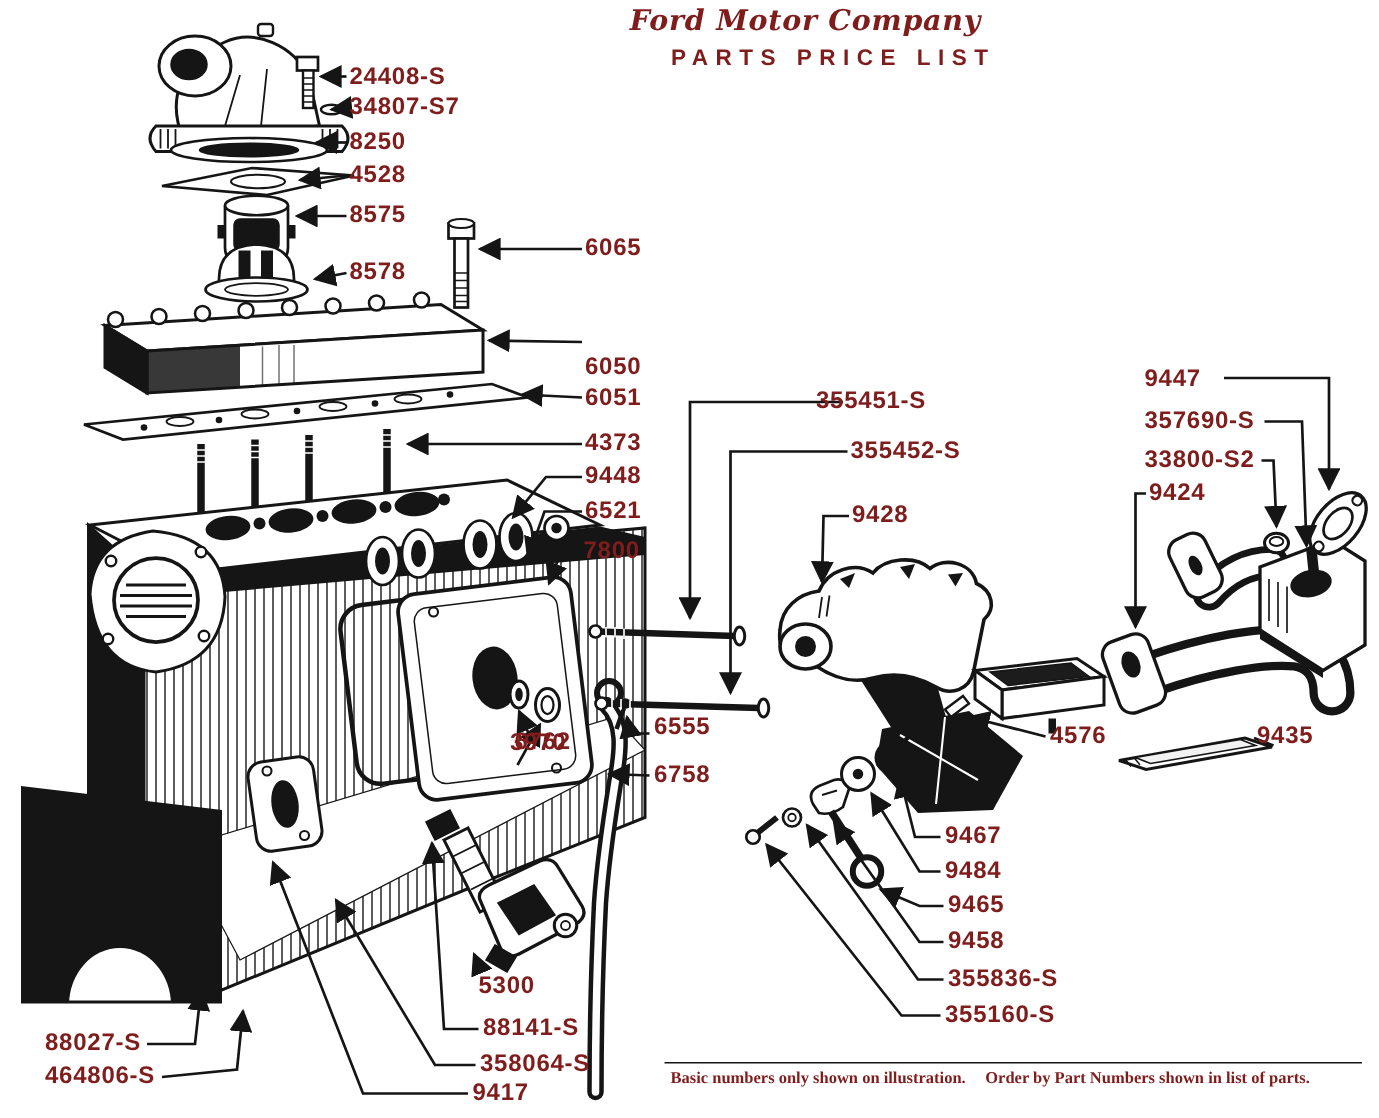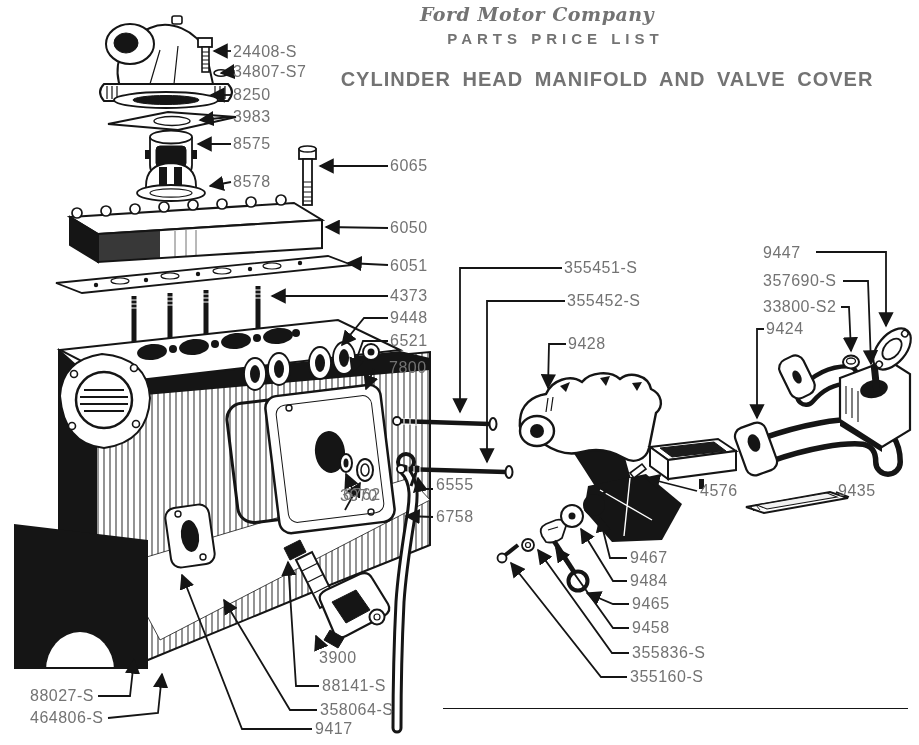--- a/index.html
+++ b/index.html
@@ -1,24 +1,24 @@
 <!DOCTYPE html>
 <html><head>
 <meta charset="utf-8">
 <style>
   html,body{margin:0;padding:0;background:#ffffff;}
   .page{position:relative;width:919px;height:745px;background:#ffffff;overflow:hidden;
-        font-family:"Liberation Sans",sans-serif;color:#737373;}
+        font-family:"Liberation Sans",sans-serif;color:#7f1d1d;}
   .page svg{position:absolute;left:0;top:0;}
   .hdr{position:absolute;transform:translateX(-50%);white-space:nowrap;}
   .script{left:537px;top:3px;font-family:"DejaVu Serif",serif;font-style:italic;font-weight:700;
           font-size:19px;letter-spacing:0.5px;}
   .subtitle{left:536px;top:30px;font-weight:700;font-size:15px;letter-spacing:5px;padding-left:39px;}
   .title{left:607px;top:68px;font-weight:700;font-size:20px;letter-spacing:1px;word-spacing:5px;}
-  .plabel{position:absolute;font-weight:400;font-size:16px;letter-spacing:0.5px;line-height:1;
+  .plabel{position:absolute;font-weight:700;font-size:16px;letter-spacing:0.5px;line-height:1;
           white-space:nowrap;}
   .footnote-rule{position:absolute;left:443px;top:708px;width:465px;border-top:1.5px solid #151515;}
   .footnote{position:absolute;left:447px;top:713px;width:462px;font-family:"Liberation Serif",serif;
             font-weight:700;font-size:11px;display:flex;gap:13px;white-space:nowrap;}
 </style>
 </head>
 <body>
 
 <div class="page">
 
@@ -347,56 +347,59 @@
     <polyline points="319,686 296,686 288,562" marker-end="url(#arr)"></polyline>
     <polyline points="98,696 130,696 134,660" marker-end="url(#arr)"></polyline>
     <polyline points="108,718 158,713 162,674" marker-end="url(#arr)"></polyline>
     <polyline points="317,710 290,710 224,600" marker-end="url(#arr)"></polyline>
     <polyline points="312,729 242,729 182,575" marker-end="url(#arr)"></polyline>
   </g>
 </svg>
 
 <div class="hdr script">Ford Motor Company</div>
 <div class="hdr subtitle">PARTS PRICE LIST</div>
-<div class="hdr title">CYLINDER HEAD MANIFOLD AND VALVE COVER</div>
 
 <span class="plabel" style="left:233px;top:44px">24408-S</span>
 <span class="plabel" style="left:233px;top:64px">34807-S7</span>
 <span class="plabel" style="left:233px;top:87px">8250</span>
-<span class="plabel" style="left:233px;top:109px">3983</span>
+<span class="plabel" style="left:233px;top:109px">4528</span>
 <span class="plabel" style="left:233px;top:136px">8575</span>
 <span class="plabel" style="left:233px;top:174px">8578</span>
 <span class="plabel" style="left:390px;top:158px">6065</span>
-<span class="plabel" style="left:390px;top:220px">6050</span>
+<span class="plabel" style="left:390px;top:237px">6050</span>
 <span class="plabel" style="left:390px;top:258px">6051</span>
 <span class="plabel" style="left:390px;top:288px">4373</span>
 <span class="plabel" style="left:390px;top:310px">9448</span>
 <span class="plabel" style="left:390px;top:333px">6521</span>
 <span class="plabel" style="left:389px;top:360px">7800</span>
-<span class="plabel" style="left:564px;top:260px">355451-S</span>
+<span class="plabel" style="left:544px;top:260px">355451-S</span>
 <span class="plabel" style="left:567px;top:293px">355452-S</span>
 <span class="plabel" style="left:568px;top:336px">9428</span>
 <span class="plabel" style="left:763px;top:245px">9447</span>
 <span class="plabel" style="left:763px;top:273px">357690-S</span>
 <span class="plabel" style="left:763px;top:299px">33800-S2</span>
 <span class="plabel" style="left:766px;top:321px">9424</span>
 <span class="plabel" style="left:340px;top:488px">3970</span>
 <span class="plabel" style="left:343px;top:487px">6762</span>
 <span class="plabel" style="left:436px;top:477px">6555</span>
 <span class="plabel" style="left:436px;top:509px">6758</span>
 <span class="plabel" style="left:700px;top:483px">4576</span>
 <span class="plabel" style="left:838px;top:483px">9435</span>
 <span class="plabel" style="left:630px;top:550px">9467</span>
 <span class="plabel" style="left:630px;top:573px">9484</span>
 <span class="plabel" style="left:632px;top:596px">9465</span>
 <span class="plabel" style="left:632px;top:620px">9458</span>
 <span class="plabel" style="left:632px;top:645px">355836-S</span>
 <span class="plabel" style="left:630px;top:669px">355160-S</span>
-<span class="plabel" style="left:319px;top:650px">3900</span>
+<span class="plabel" style="left:319px;top:650px">5300</span>
 <span class="plabel" style="left:322px;top:678px">88141-S</span>
 <span class="plabel" style="left:30px;top:688px">88027-S</span>
 <span class="plabel" style="left:30px;top:710px">464806-S</span>
 <span class="plabel" style="left:320px;top:702px">358064-S</span>
 <span class="plabel" style="left:315px;top:721px">9417</span>
 
 <div class="footnote-rule"></div>
-
+<div class="footnote">
+  <span>Basic numbers only shown on illustration.</span>
+  <span>Order by Part Numbers shown in list of parts.</span>
 </div>
 
+</div>
+
 </body></html>

